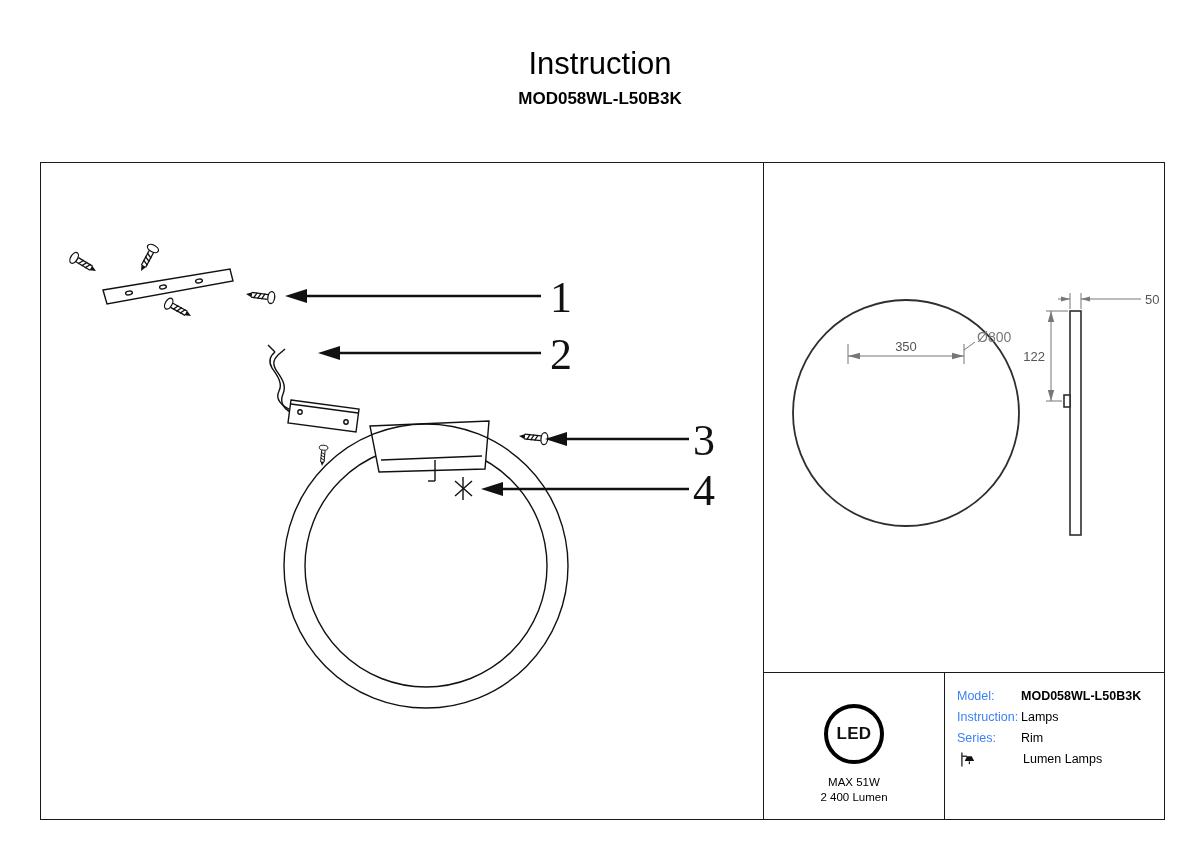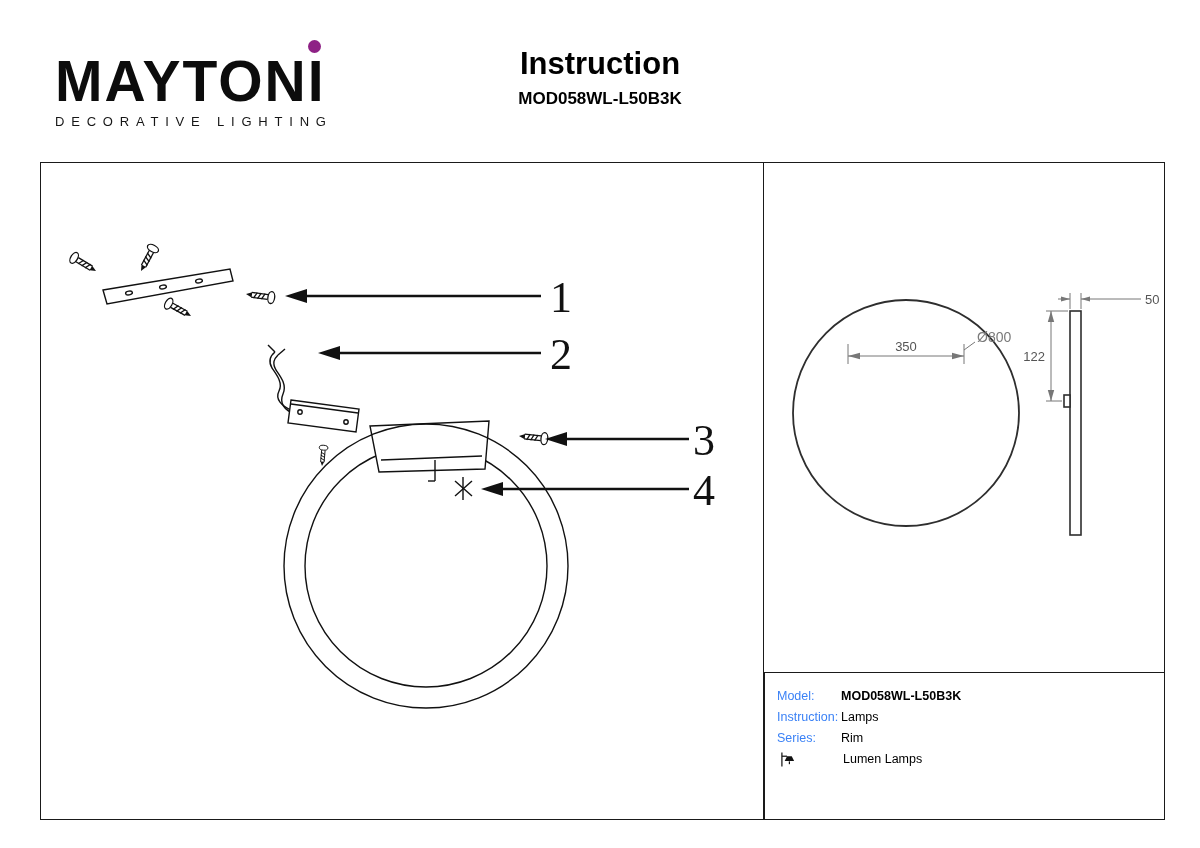--- a/index.html
+++ b/index.html
@@ -8,21 +8,21 @@
 
   
   .logo{position:absolute;left:55px;top:40px;}
   .wordmark-wrap{position:relative;display:inline-block;padding-top:13px;}
   .wordmark{font-size:57px;font-weight:800;letter-spacing:2px;line-height:1;color:#0c0c0c;
             font-family:"Liberation Sans",sans-serif;}
   .logo-dot{position:absolute;top:0;right:5px;width:13px;height:13px;border-radius:50%;background:#8e2185;}
   .tagline{font-size:13px;letter-spacing:6.8px;font-weight:500;color:#161616;text-align:right;margin-top:4px;}
 
   .title-block{position:absolute;left:0;top:46px;width:1200px;text-align:center;}
-  .page-title{font-size:31px;font-weight:700;color:#000;}
+  .page-title{font-size:31px;font-weight:400;color:#000;}
   .page-model{font-size:17px;font-weight:700;color:#000;margin-top:7px;}
 
   
   .main-box{position:absolute;left:40px;top:162px;width:1123px;height:656px;border:1px solid #1a1a1a;}
   .left-panel{position:absolute;left:0;top:0;width:722px;height:656px;}
   .right-panel{position:absolute;left:722px;top:0;width:400px;height:656px;border-left:1px solid #1a1a1a;}
   .dims-area{position:absolute;left:0;top:0;width:400px;height:509px;}
   .spec-area{position:absolute;left:0;top:509px;width:400px;height:146px;border-top:1px solid #1a1a1a;display:flex;}
 
   .led-cell{width:180px;display:flex;flex-direction:column;align-items:center;justify-content:center;}
@@ -39,27 +39,20 @@
   .icon-cell{width:64px;flex:0 0 64px;padding-left:2px;}
 
   svg text{font-family:"Liberation Sans",sans-serif;}
   .callout-num{font-family:"Liberation Serif","DejaVu Serif",serif;font-size:44px;}
 </style>
 </head>
 <body>
 
 <div class="page">
 
-  <div class="logo">
-    <div class="wordmark-wrap">
-      <div class="wordmark">MAYTONI</div>
-      <div class="logo-dot" style="background: rgb(142, 33, 133);"></div>
-    </div>
-    <div class="tagline">DECORATIVE LIGHTING</div>
-  </div>
 
   <div class="title-block">
     <div class="page-title">Instruction</div>
     <div class="page-model">MOD058WL-L50B3K</div>
   </div>
 
   <div class="main-box">
 
     <div class="left-panel">
       <svg viewBox="0 0 722 656" width="722" height="656">
@@ -186,20 +179,27 @@
             <polygon points="317,136 326,133.5 326,138.5"></polygon>
             <polygon points="287,148 283.8,159 290.2,159"></polygon>
             <polygon points="287,238 283.8,227 290.2,227"></polygon>
           </g>
           <text x="381" y="141" font-size="13" fill="#555">50</text>
           <text x="281" y="198" text-anchor="end" font-size="13" fill="#555">122</text>
         </svg>
       </div>
 
       <div class="spec-area">
+        <div class="led-cell">
+          <div class="led-ring">
+            <span>LED</span>
+          </div>
+          <div class="led-max">MAX 51W</div>
+          <div class="led-lumen">2 400 Lumen</div>
+        </div>
 
         <div class="info-cell">
           <div class="info-row">
             <span class="info-label">Model:</span>
             <span class="info-value bold">MOD058WL-L50B3K</span>
           </div>
           <div class="info-row">
             <span class="info-label">Instruction:</span>
             <span class="info-value">Lamps</span>
           </div>

